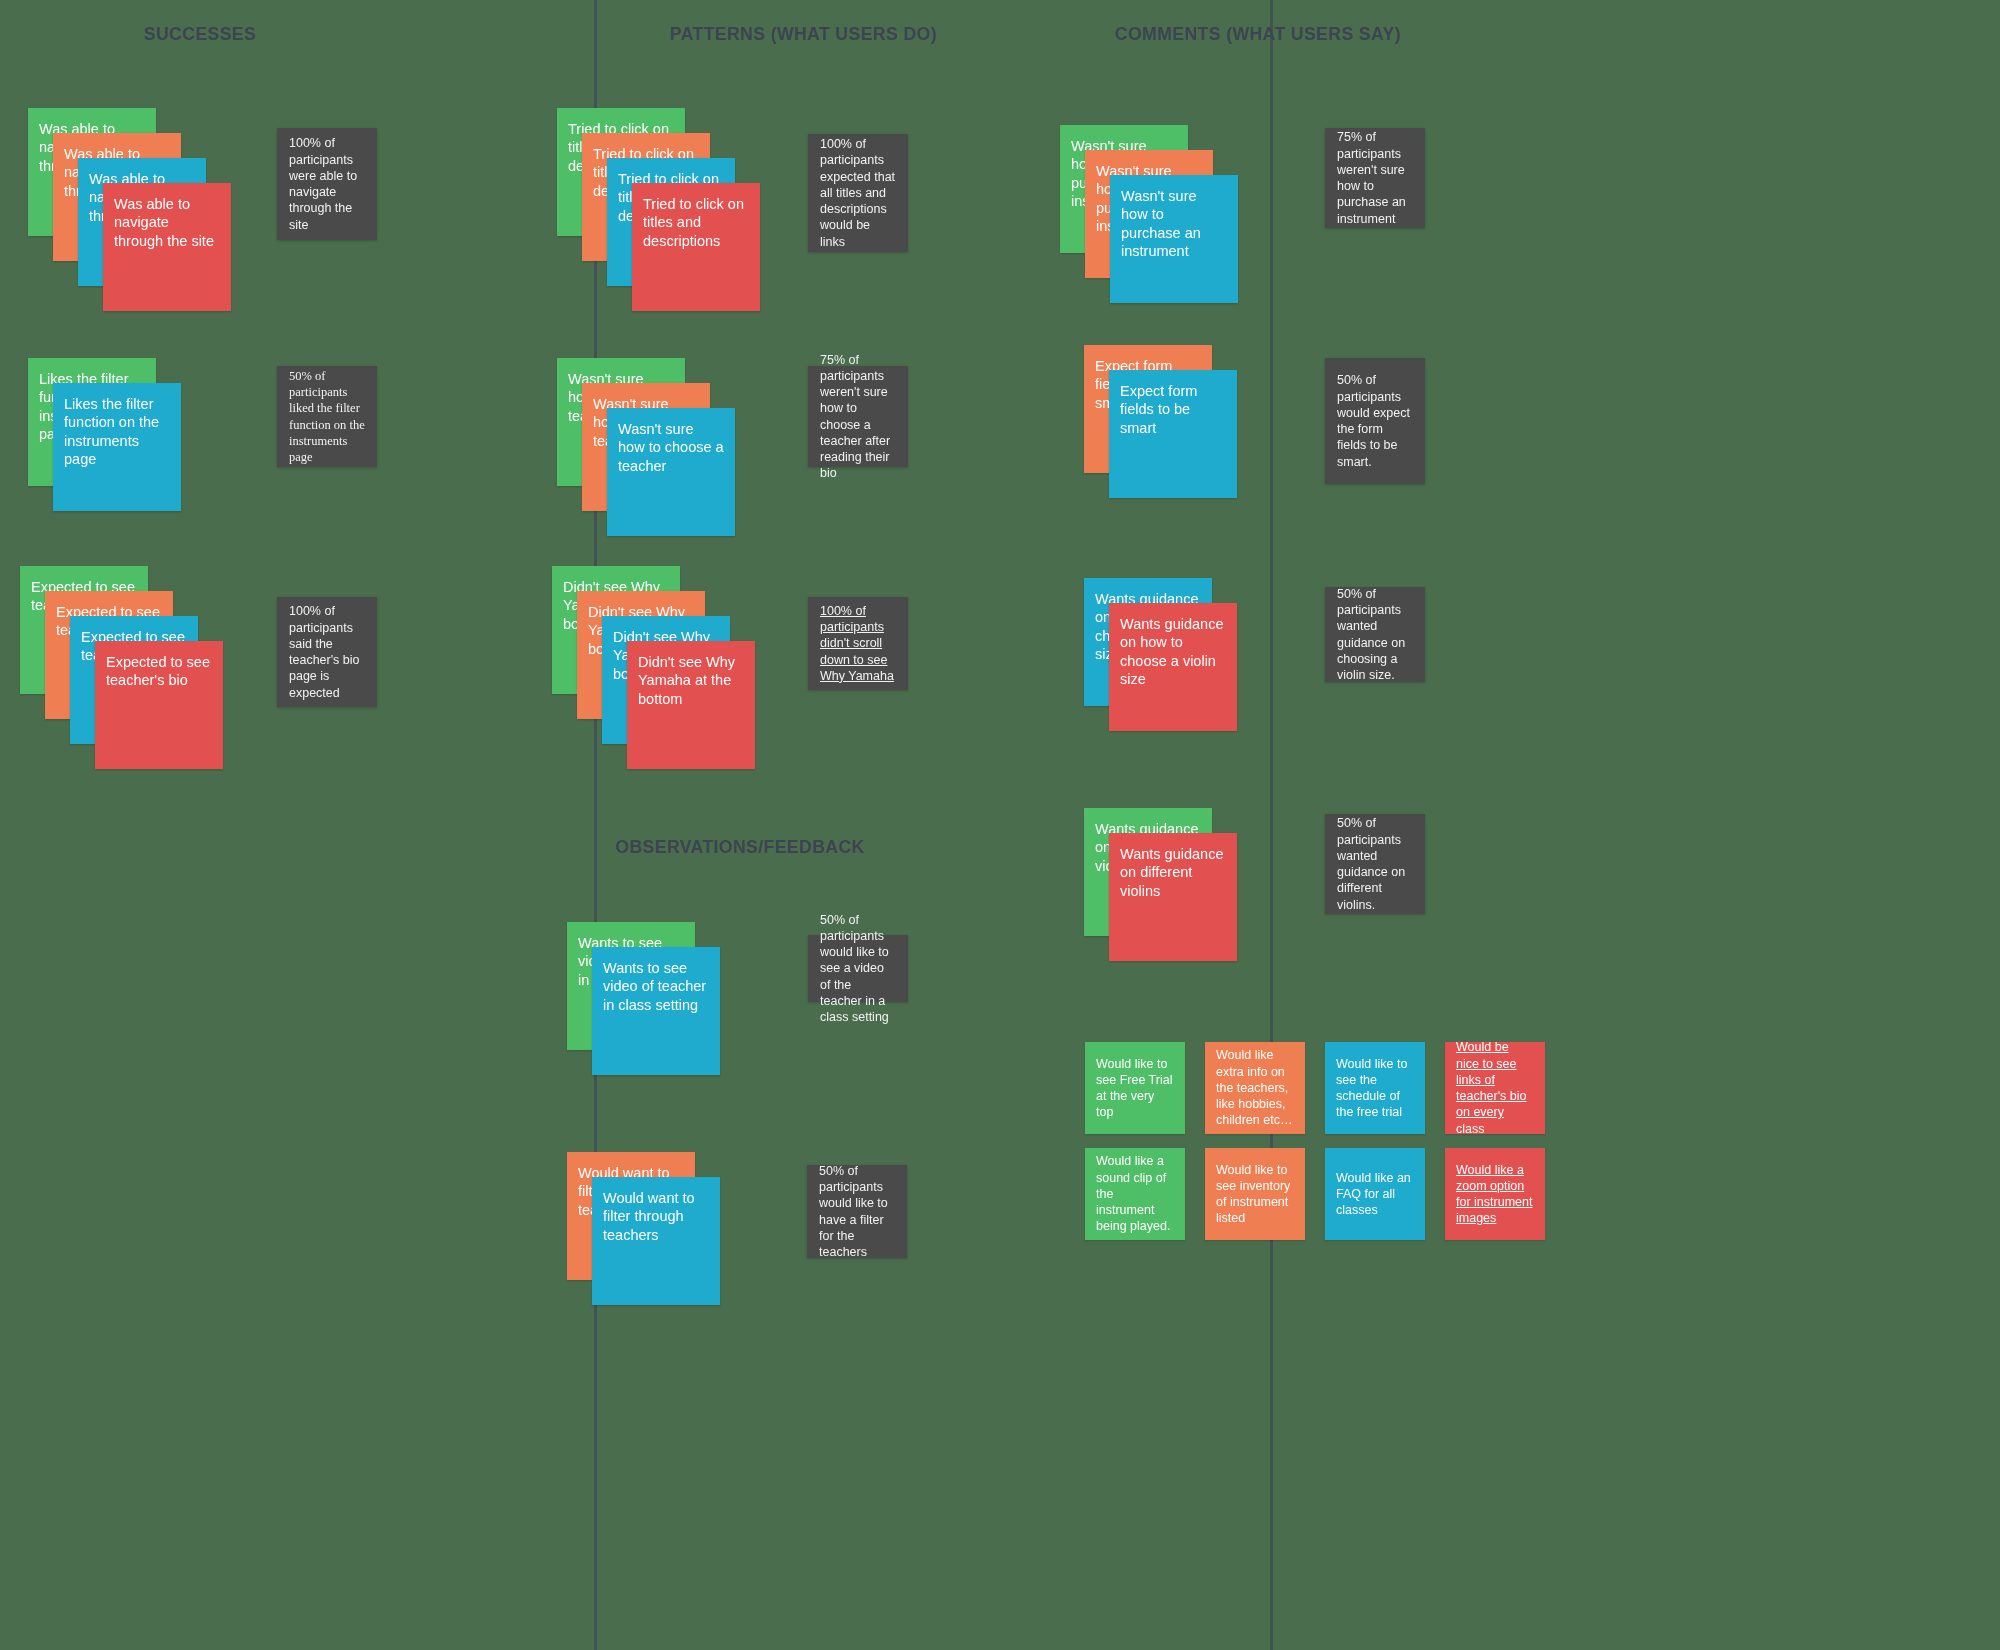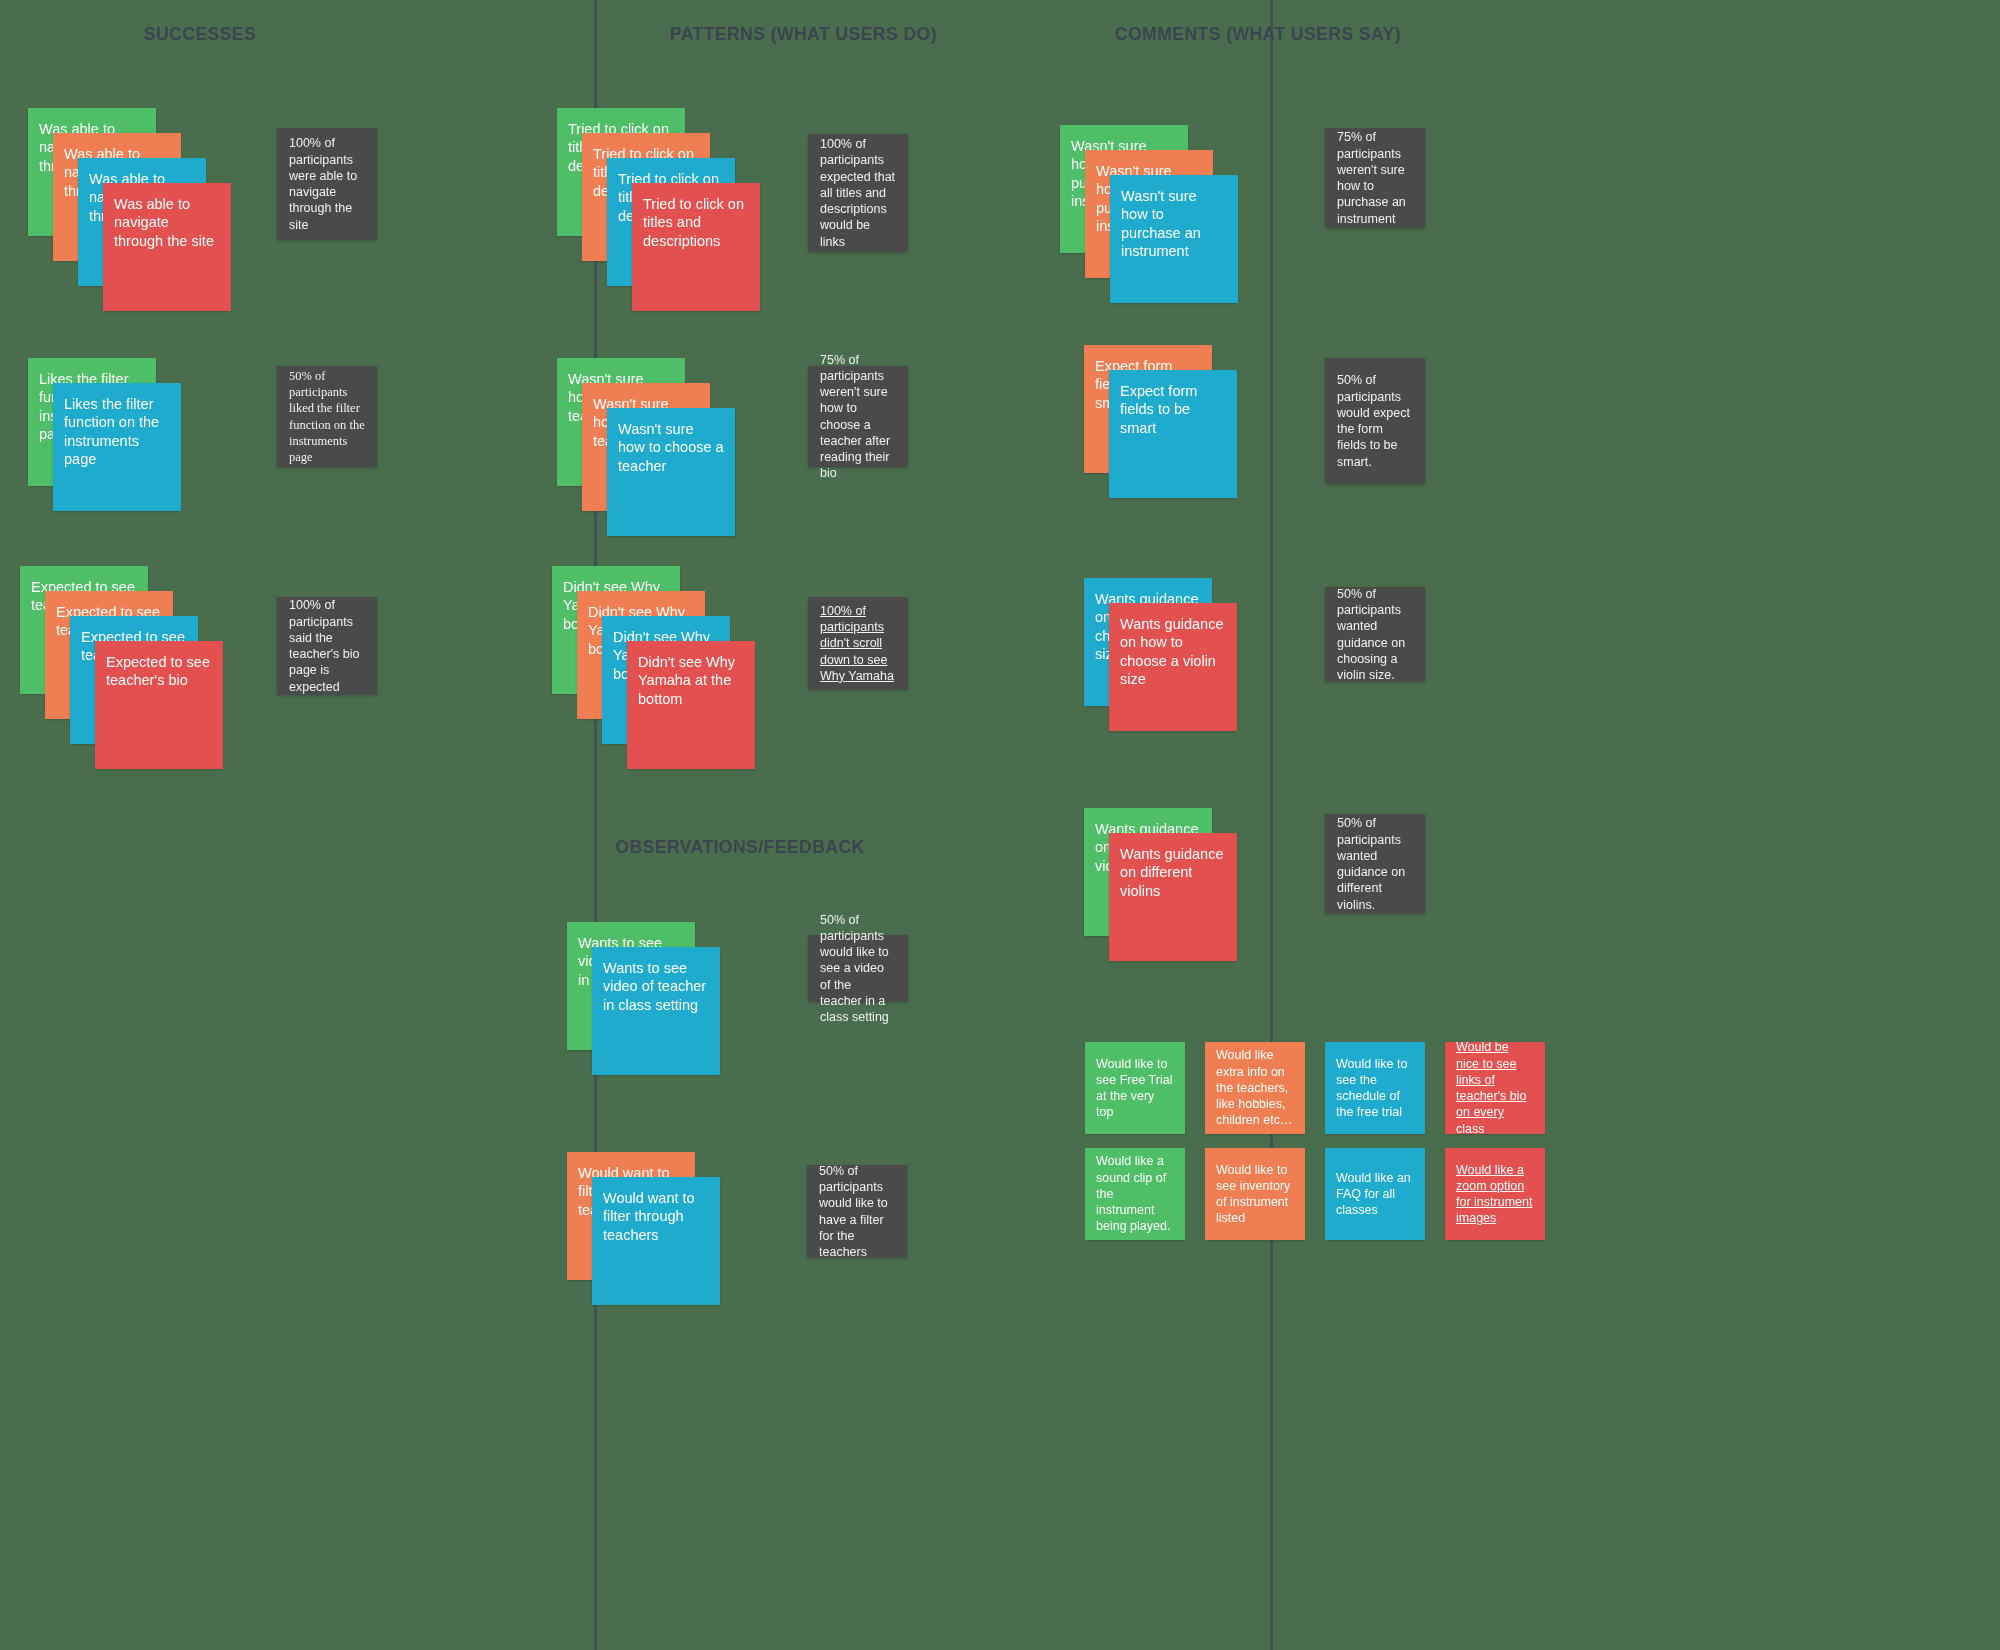--- a/index.html
+++ b/index.html
@@ -146,21 +146,21 @@
   <div class="summary" style="left:277px;top:366px;height:101px;font-family:Liberation Serif, serif;">
     <span>50% of participants liked the filter function on the instruments page</span>
   </div>
 
   <div class="stack" style="left:20px;top:566px;">
     <div class="note green l0">Expected to see teacher's bio</div>
     <div class="note orange l1">Expected to see teacher's bio</div>
     <div class="note blue l2">Expected to see teacher's bio</div>
     <div class="note red l3">Expected to see teacher's bio</div>
   </div>
-  <div class="summary" style="left:277px;top:597px;height:98px;">
+  <div class="summary" style="left:277px;top:597px;height:110px;">
     <span>100% of participants said the teacher's bio page is expected</span>
   </div>
 
   <div class="stack" style="left:557px;top:108px;">
     <div class="note green l0">Tried to click on titles and descriptions</div>
     <div class="note orange l1">Tried to click on titles and descriptions</div>
     <div class="note blue l2">Tried to click on titles and descriptions</div>
     <div class="note red l3">Tried to click on titles and descriptions</div>
   </div>
   <div class="summary" style="left:808px;top:128px;height:118px;margin-top:6px;">

